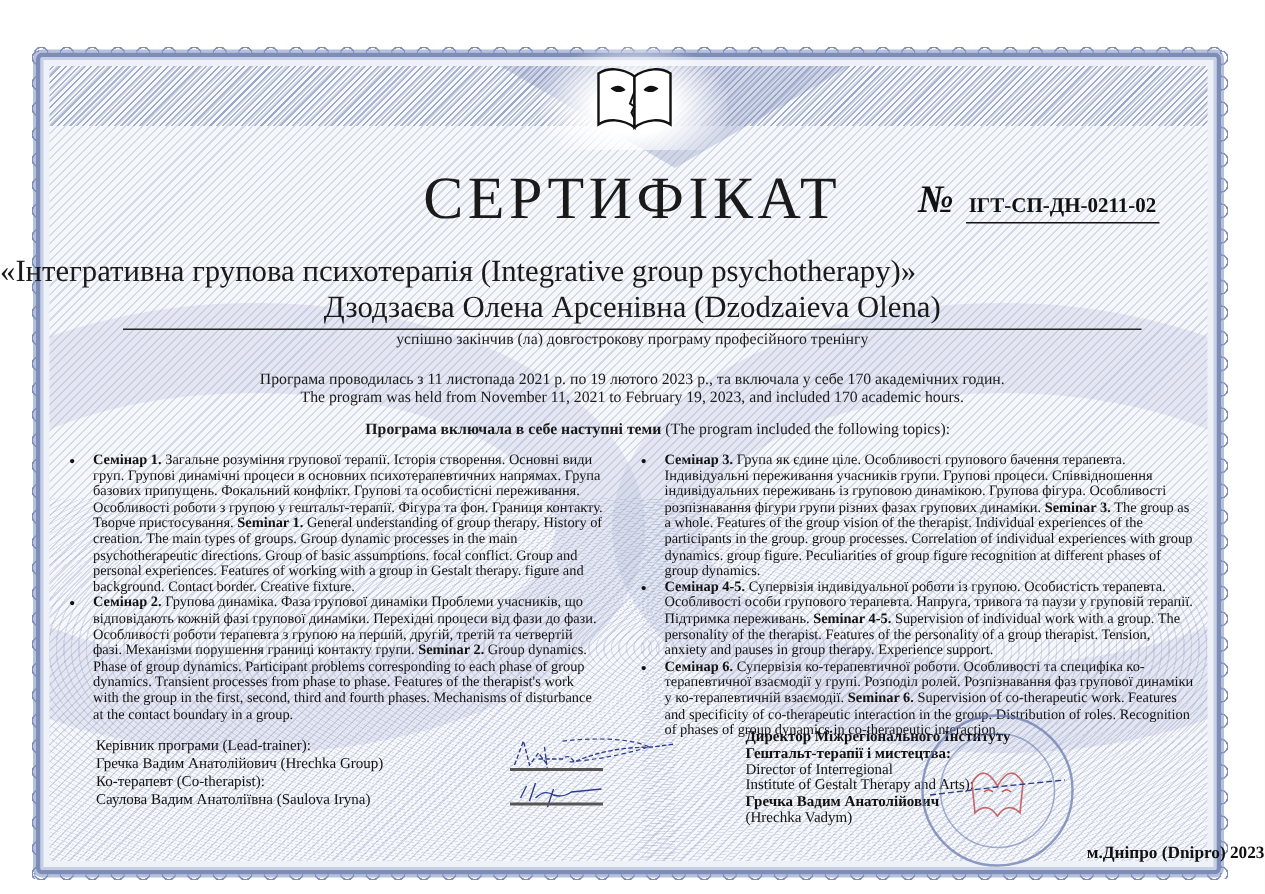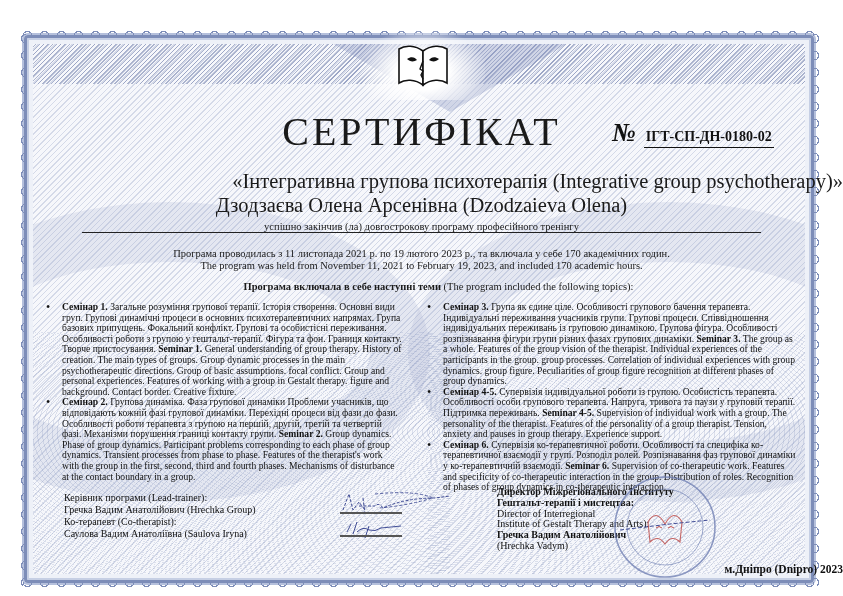--- a/index.html
+++ b/index.html
@@ -84,27 +84,27 @@
     .cert-no {
       position: absolute; left: 612px; top: 118px; display: flex; align-items: baseline; gap: 8px;
       font-family: "Liberation Serif", serif;
     }
     .cert-no .no-sign { font-size: 26px; font-weight: bold; font-style: italic; }
     .cert-no .no-val {
       font-size: 14px; font-weight: bold; border-bottom: 1.5px solid #111; padding: 0 2px 2px 2px;
     }
 
     .program {
-      position: absolute; left: 0; right: 0; top: 170px; text-align: right;
+      position: absolute; left: 0; right: 0; top: 170px; text-align: left;
       font-family: "Liberation Serif", serif; font-size: 20.5px; color: #1a1a1a;
     }
     .name-line {
       position: absolute; left: 82px; right: 82px; top: 194px; text-align: center;
       font-family: "Liberation Serif", serif; font-size: 20.5px; color: #1a1a1a;
-      border-bottom: 1.5px solid #222; padding-bottom: 15px;
+      border-bottom: 1.5px solid #222; padding-bottom: 2px;
     }
     .center-small {
       position: absolute; left: 0; right: 0; text-align: center;
       font-family: "Liberation Serif", serif; font-size: 10.5px; line-height: 12px; color: #1a1a1a;
     }
     .c1 { top: 221px; }
     .c2 { top: 248px; }
     .c3 { top: 281px; margin-left: 34px; }
     .c3 b { font-weight: bold; }
 
@@ -168,21 +168,21 @@
       <path d="M36 21 C38 18 42 17 46 20 C43 23 39 23 36 21 Z" fill="#111"></path>
       <path d="M30 22 L27 30 L30 32 L28 36 L30 40" fill="none" stroke="#111" stroke-width="1.4"></path>
     </svg>
   </div>
 
   <div class="content">
     <div class="title">СЕРТИФІКАТ</div>
 
     <div class="cert-no">
       <span class="no-sign">№</span>
-      <span class="no-val">ІГТ-СП-ДН-0180-02</span>
+      <span class="no-val">ІГТ-СП-ДН-0211-02</span>
     </div>
 
     <div class="program">«Інтегративна групова психотерапія (Integrative group psychotherapy)»</div>
     <div class="name-line">Дзодзаєва Олена Арсенівна (Dzodzaieva Olena)</div>
 
     <div class="center-small c1">
       <div>успішно закінчив (ла) довгострокову програму професійного тренінгу</div>
     </div>
     <div class="center-small c2">
       <div>Програма проводилась з 11 листопада 2021 р. по 19 лютого 2023 р., та включала у себе 170 академічних годин.</div>

